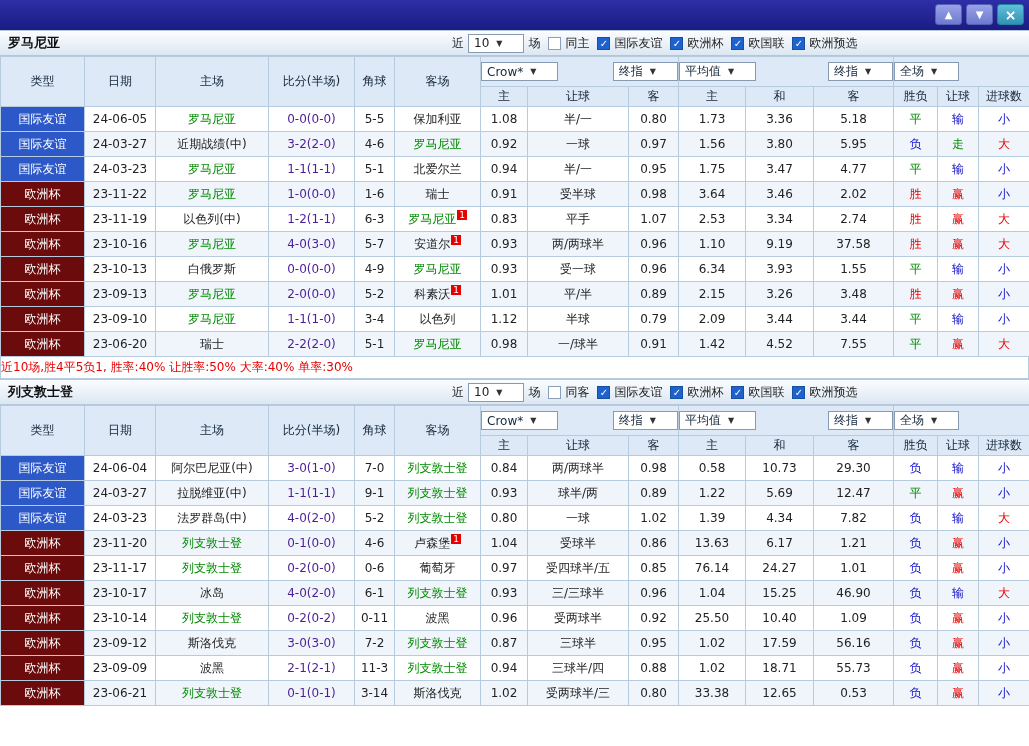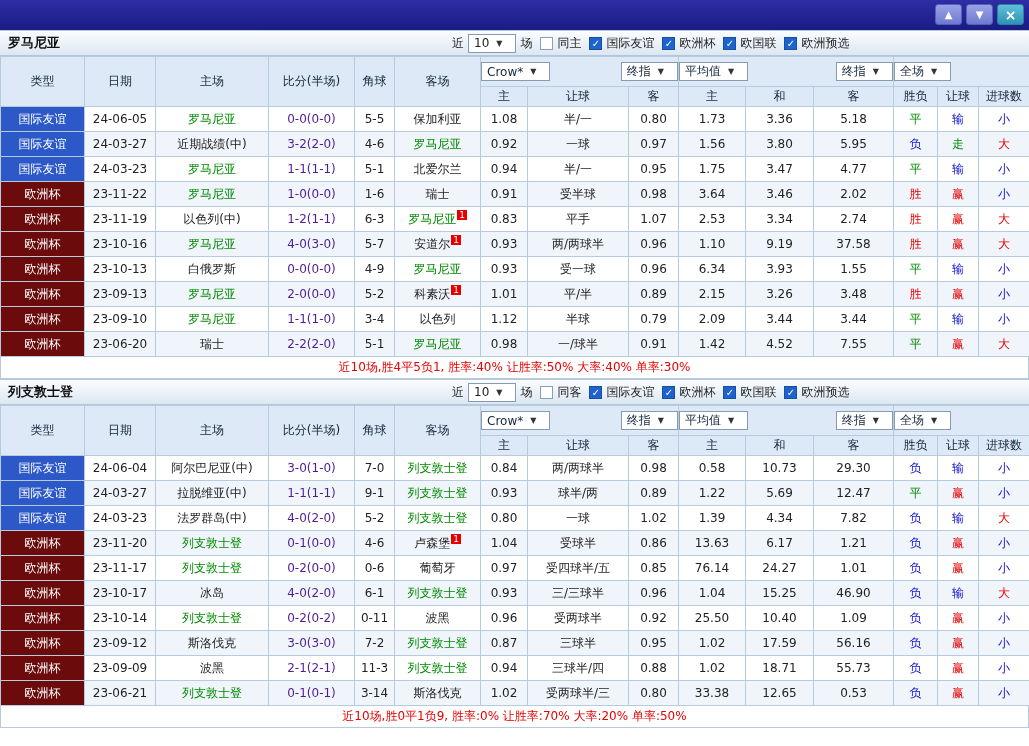--- a/index.html
+++ b/index.html
@@ -15,21 +15,21 @@
   .radio-circle { width:12px; height:12px; border-radius:50%; border:2px solid #eef; background:transparent; position:relative; }
   .radio-circle.sel::after { content:""; position:absolute; left:2px; top:2px; width:4px; height:4px; border-radius:50%; background:#fff; }
   .tb-buttons { position:absolute; right:5px; top:4px; display:flex; gap:4px; }
   .tb-btn { width:27px; height:21px; border-radius:3px; background:linear-gradient(#98a2e6,#6e7ad0); border:1px solid #5560b8; color:#fff; display:flex; align-items:center; justify-content:center; font-size:10px; cursor:pointer; }
   .tb-btn.close { background:linear-gradient(#5fc0da,#2f93b5); border-color:#28839f; font-size:14px; font-weight:bold; }
 
   
   .section-header { height:26px; background:linear-gradient(#fbfdff,#dce7f2); border-top:1px solid #b3c6da; border-bottom:1px solid #b3c6da; display:flex; align-items:center; padding:0 8px; position:relative; }
   .team-name { font-size:13px; font-weight:bold; color:#111; }
   .filter { position:absolute; left:452px; display:flex; align-items:center; gap:4px; white-space:nowrap; }
-  .mini-select { display:inline-flex; align-items:center; background:#fff; border:1px solid #869bb3; height:19px; padding:0 13px 0 5px; gap:7px; cursor:pointer; }
+  .mini-select { display:inline-flex; align-items:center; background:#fff; border:1px solid #869bb3; height:19px; padding:0 21px 0 5px; gap:7px; cursor:pointer; }
   .mini-select .arrow { font-size:8px; color:#333; }
   .checkbox { width:13px; height:13px; border:1px solid #8aa0b8; background:#fff; display:inline-flex; align-items:center; justify-content:center; font-size:10px; color:#fff; cursor:pointer; }
   .checkbox.checked { background:#1e62d0; border-color:#17509f; }
   .checkbox.checked::after { content:"✓"; }
   .cb-label { margin-right:4px; }
 
   
   table { width:1029px; border-collapse:collapse; table-layout:fixed; }
   th, td { border:1px solid #b7cbdf; text-align:center; white-space:nowrap; overflow:hidden; padding:0; vertical-align:middle; }
   thead th { background:#dde9f6; font-weight:normal; color:#14263a; }
@@ -38,21 +38,21 @@
   .selects-wrap { display:flex; justify-content:space-between; align-items:center; gap:4px; }
   tbody td { height:25px; background:#fff; }
   tr.alt td { background:#f0f5fb; }
   td.c-type { color:#fff; }
   td.c-score { color:#4c1d95; }
   td.c-res { font-weight:normal; }
   .team { color:#008a00; }
   .sup { display:inline-block; color:#fff; background:#e60000; font-size:9px; line-height:10px; padding:0 2px; margin-left:1px; vertical-align:super; }
 
   
-  .section-footer { height:22px; border:1px solid #b7cbdf; border-top:none; display:flex; align-items:center; justify-content:center; color:#e60000; background:#fff; }
+  .section-footer { height:22px; border:1px solid #b7cbdf; border-top:none; display:flex; align-items:center; justify-content:flex-start; color:#e60000; background:#fff; }
 </style>
 </head>
 <body>
 
 <div class="app">
 
   <div class="titlebar">
     <div class="tb-buttons">
       <div class="tb-btn">
           <span>▲</span>
@@ -596,18 +596,15 @@
     <td class="c-odd">0.80</td>
     <td class="c-odd">33.38</td>
     <td class="c-odd">12.65</td>
     <td class="c-odd">0.53</td>
     <td class="c-res r1" style="color: rgb(16, 16, 204);">负</td>
     <td class="c-res r2" style="color: rgb(230, 0, 0);">赢</td>
     <td class="c-res r3" style="color: rgb(16, 16, 204);">小</td>
   </tr>
         </tbody>
     </table>
-    <div class="section-footer">
-      <span>近10场,胜0平1负9, 胜率:0% 让胜率:70% 大率:20% 单率:50%</span>
-    </div>
   </section>
 
 </div>
 
 </body></html>

